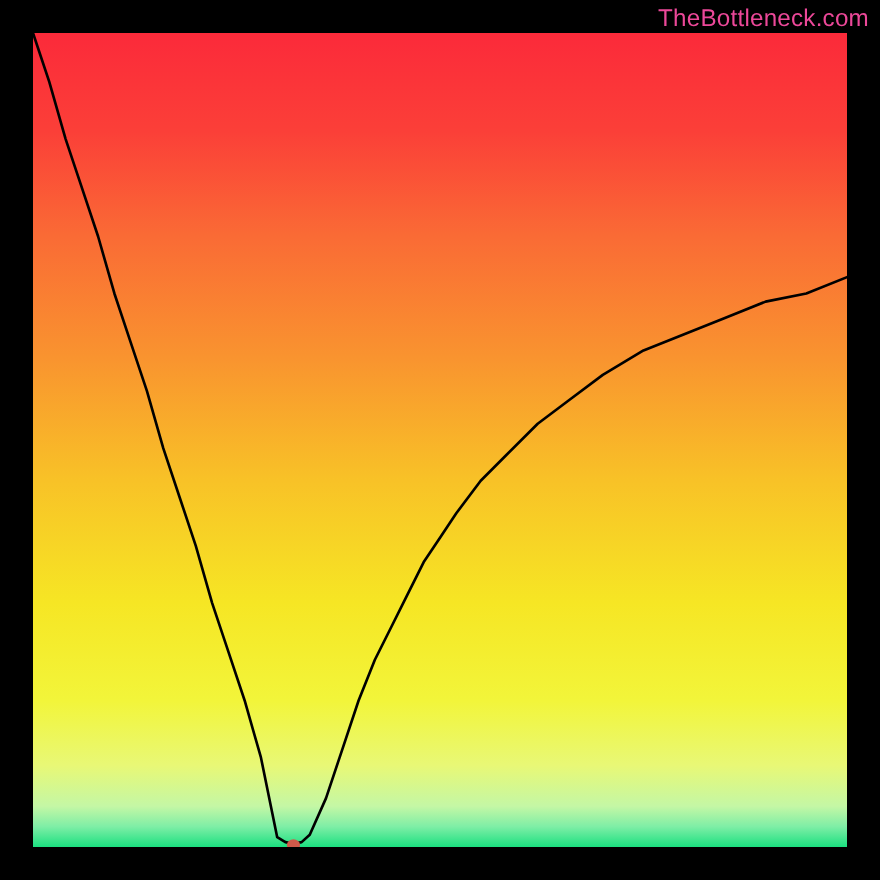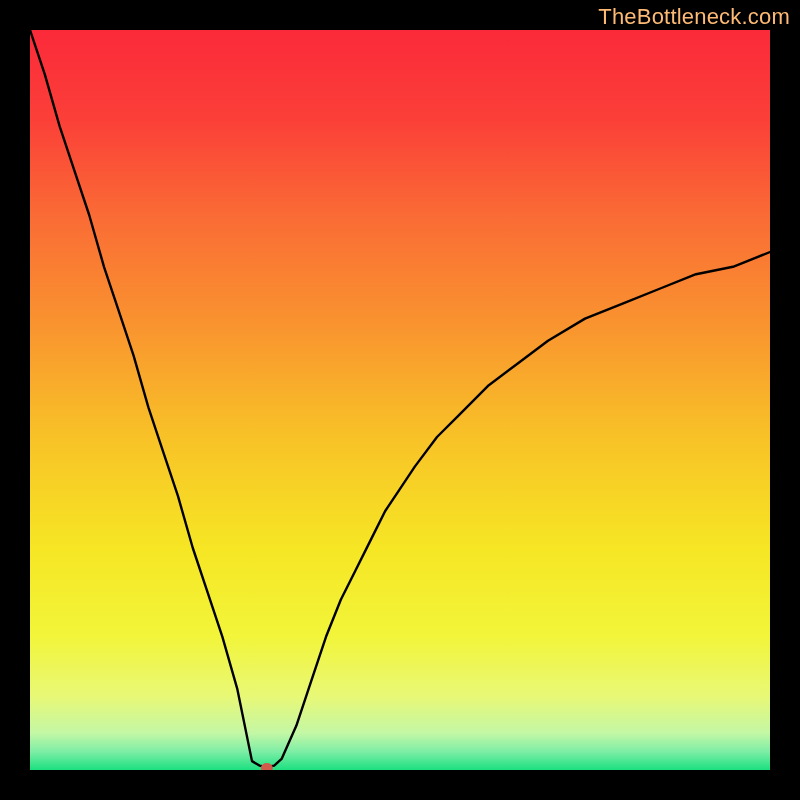--- a/index.html
+++ b/index.html
@@ -14,21 +14,21 @@
   .frame {
     position: relative;
     width: 800px;
     height: 800px;
     background: #000;
   }
   .watermark {
     position: absolute;
     top: 4px;
     right: 10px;
-    color: #fdba74;
+    color: #ec4899;
     font-size: 22px;
     font-weight: 500;
     letter-spacing: 0.2px;
     z-index: 10;
   }
   .plot-wrap {
     position: absolute;
     left: 30px;
     top: 30px;
     width: 740px;

